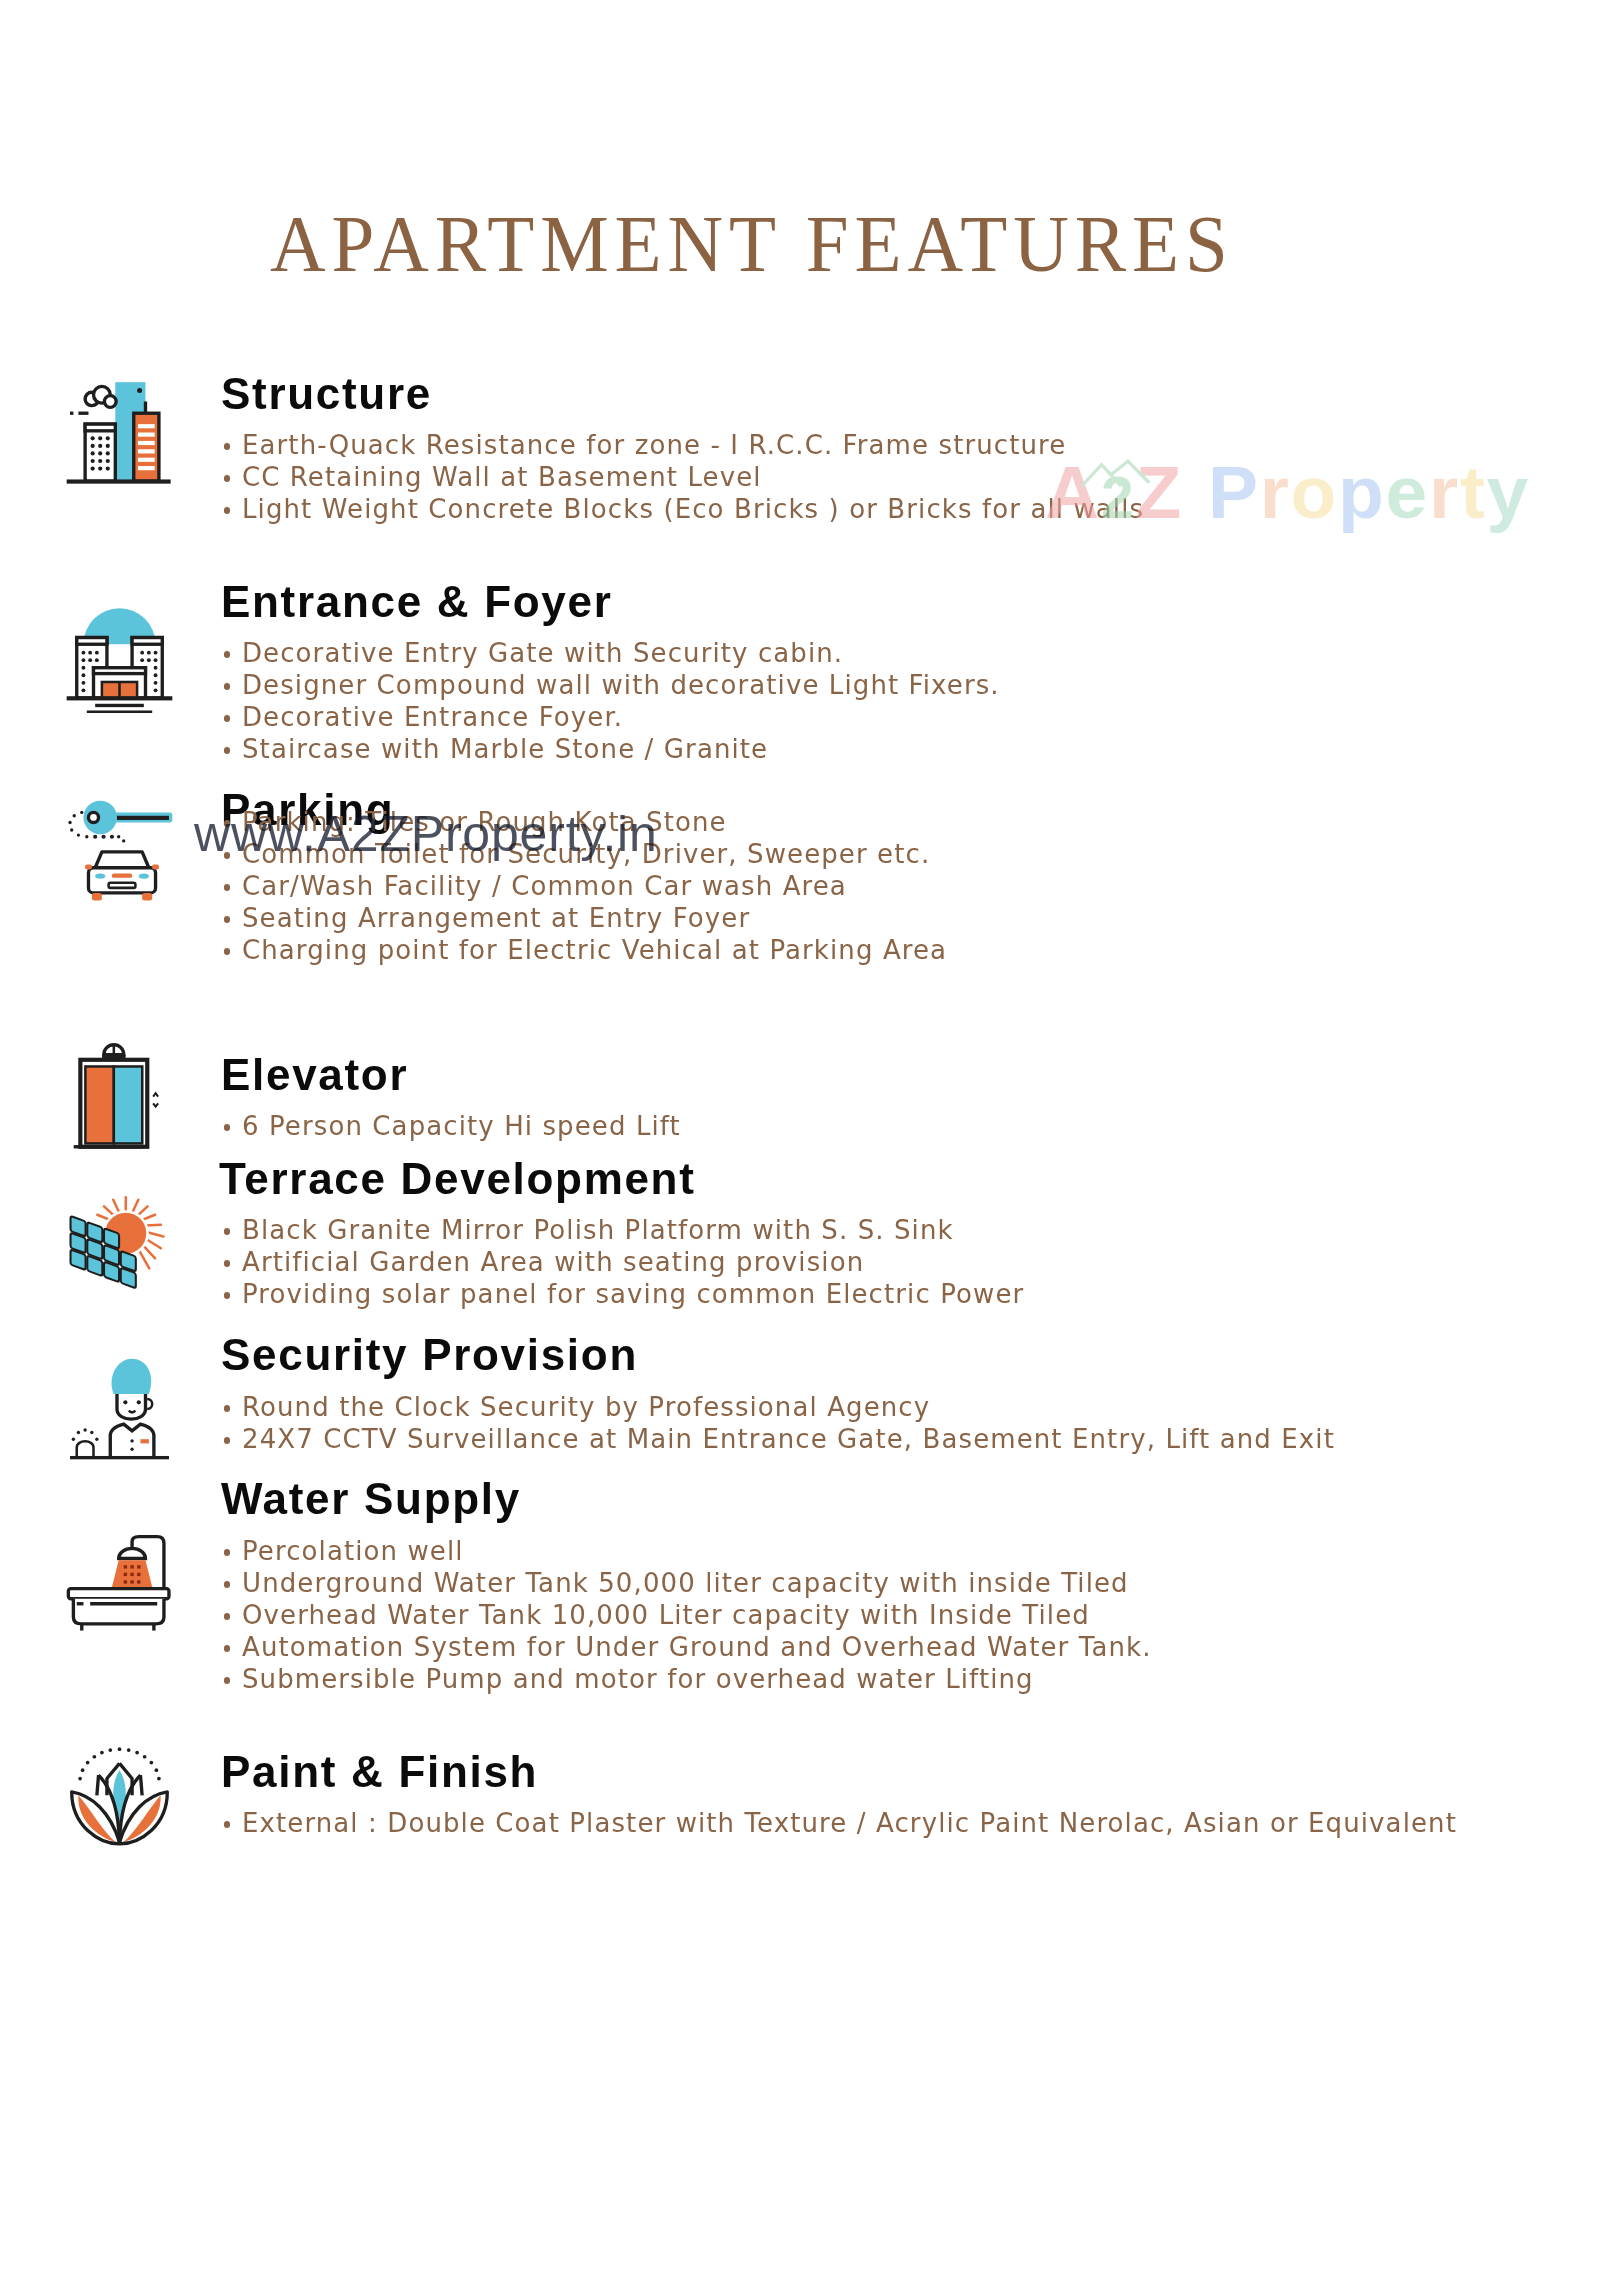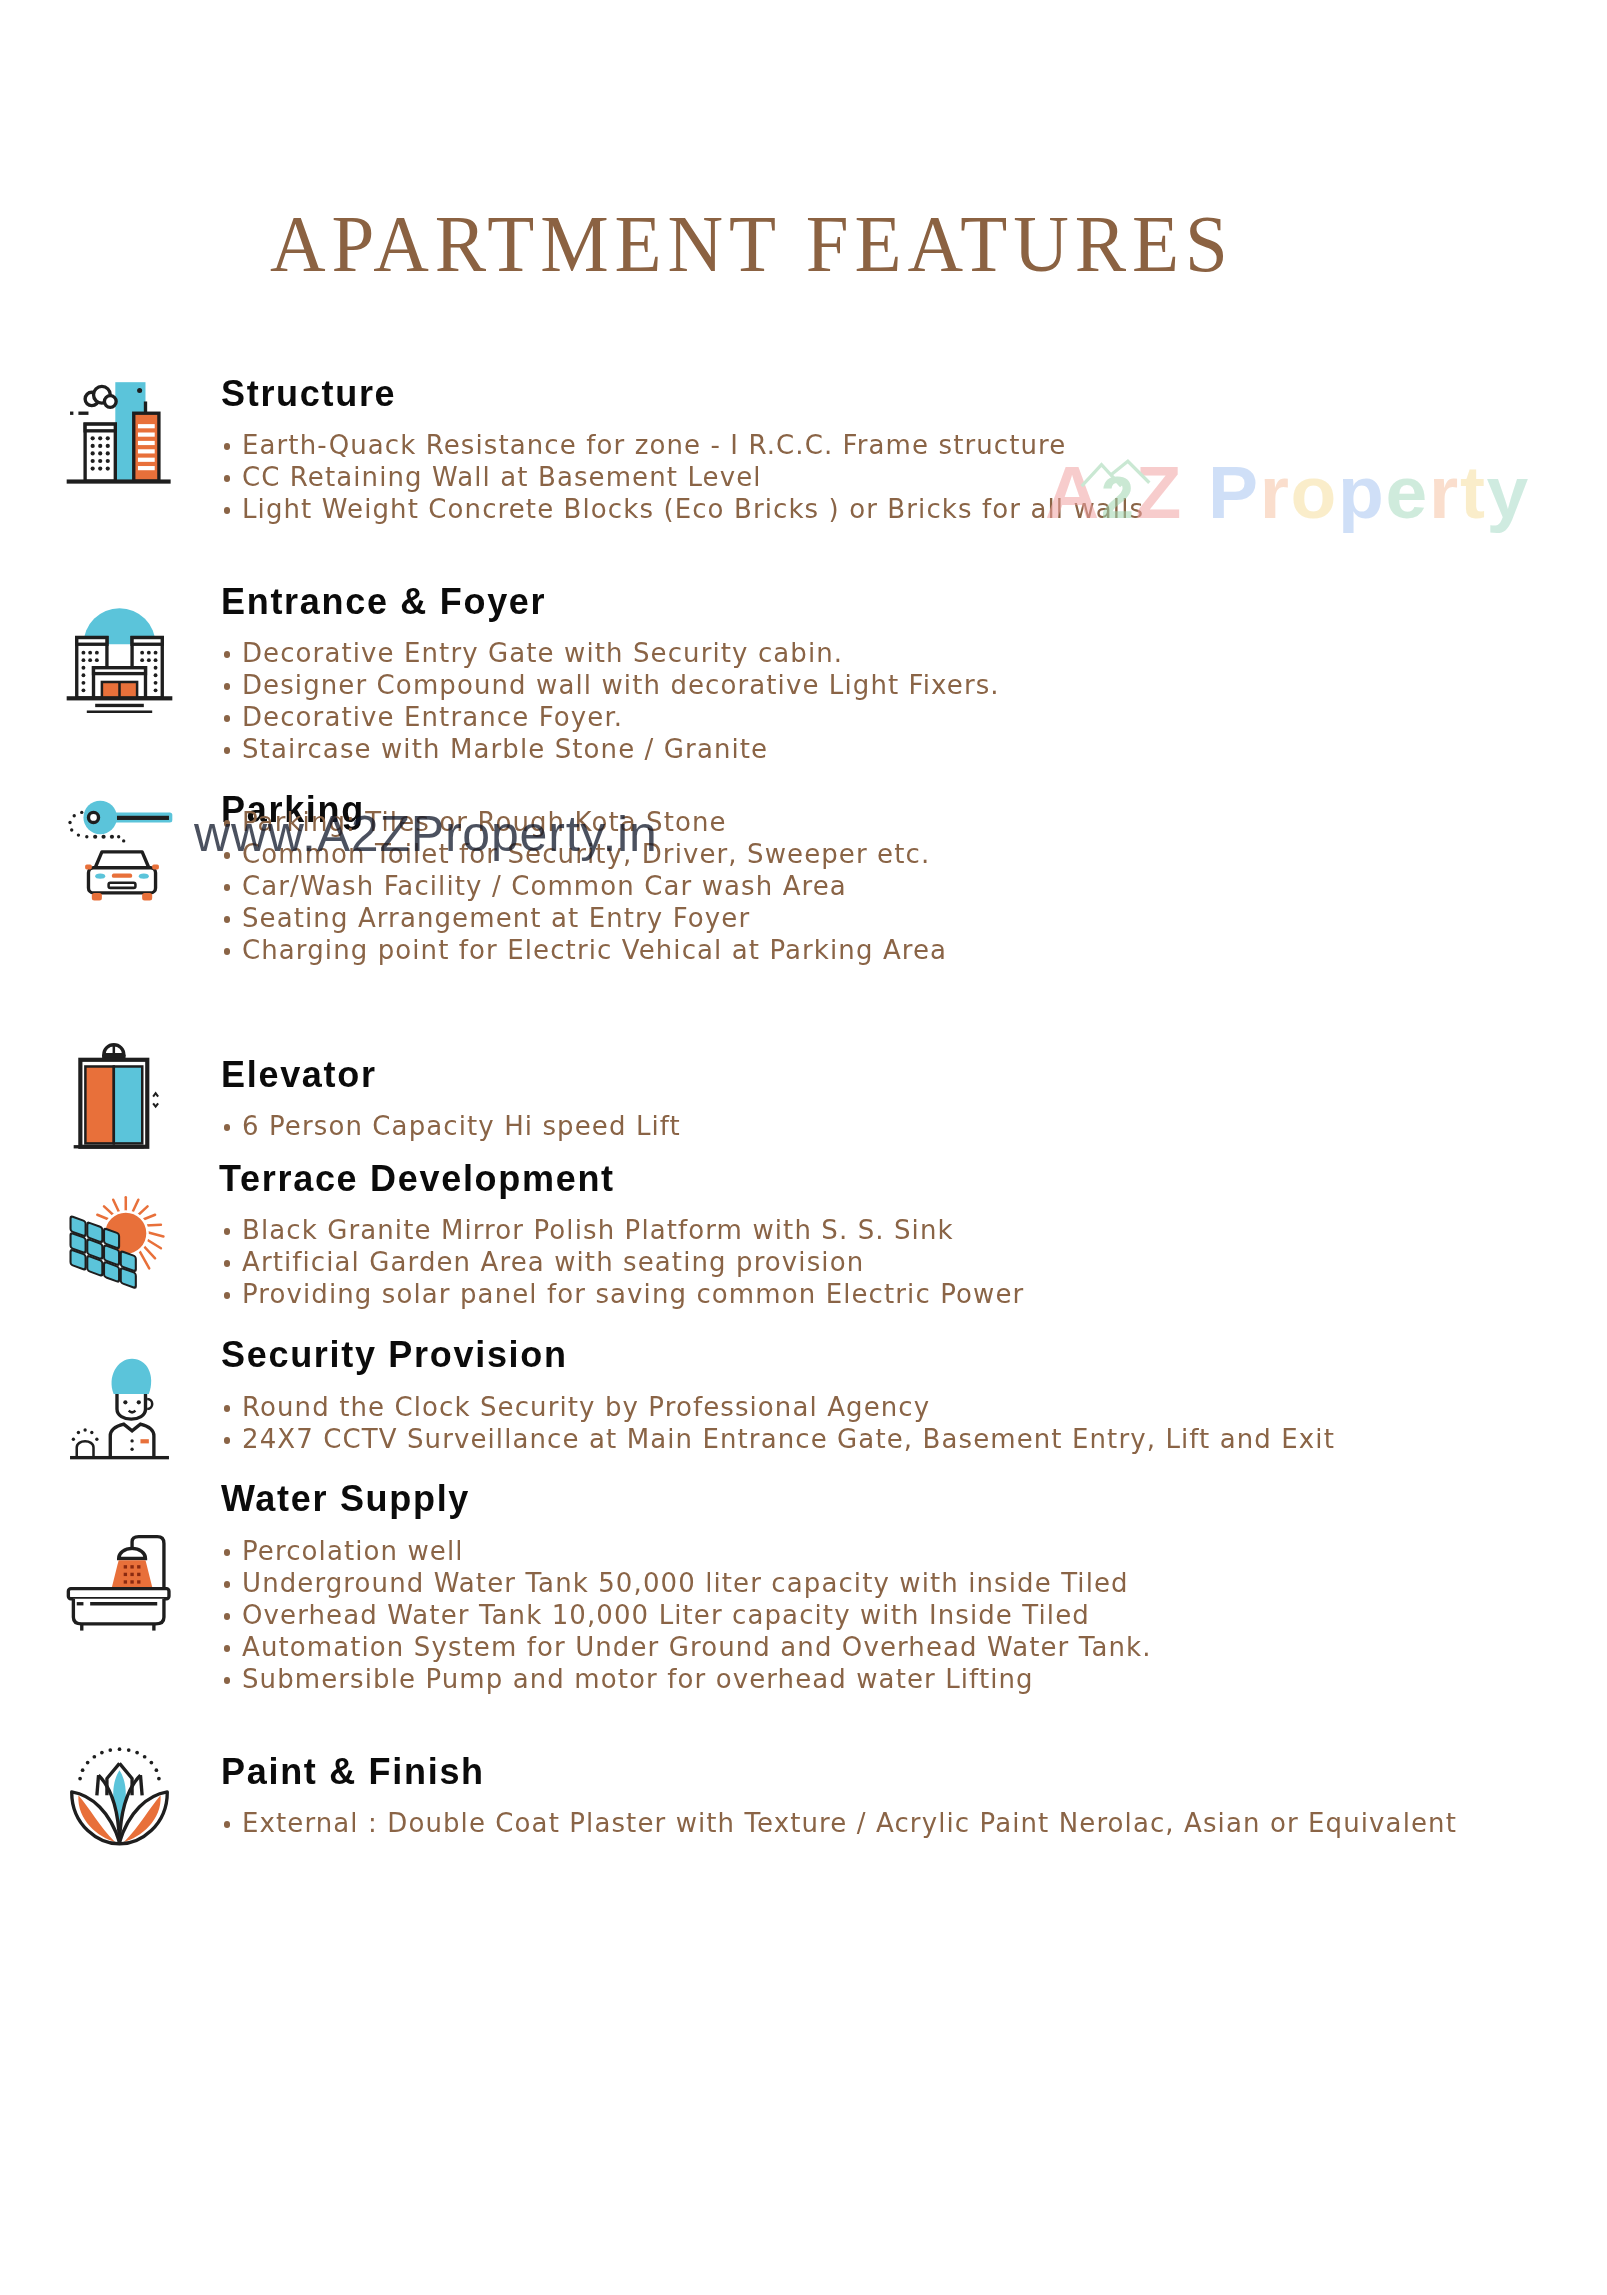--- a/index.html
+++ b/index.html
@@ -10,21 +10,21 @@
     font-size: 77px; line-height: 77px; letter-spacing: 5.9px;
     color: #8b6242; font-weight: normal; white-space: nowrap;
     transform: scaleY(1.05); transform-origin: left top;
   }
   .section { position: absolute; left: 0; width: 1607px; }
   .icon { position: absolute; left: 65px; width: 109px; height: 109px; }
   .icon svg { width: 100%; height: 100%; display: block; }
   .heading {
     position: absolute; left: 221px;
     font-family: "Liberation Sans", "DejaVu Sans", sans-serif;
-    font-weight: bold; font-size: 36px; line-height: 42px;
+    font-weight: bold; font-size: 44px; line-height: 42px;
     color: #0b0b0b; letter-spacing: 1.7px; white-space: nowrap;
   }
   .bullets { position: absolute; left: 206px; margin: 16px; padding: 0; list-style: none; }
   .bullets li {
     font-family: "DejaVu Sans", "Liberation Sans", sans-serif;
     font-size: 26px; line-height: 32px; color: #8a6446;
     letter-spacing: 1.1px; white-space: nowrap; position: relative; padding-left: 20px;
   }
   .bullets li .dot {
     position: absolute; left: 1.7px; top: 14.2px; width: 6.7px; height: 6.7px; border-radius: 50%;

